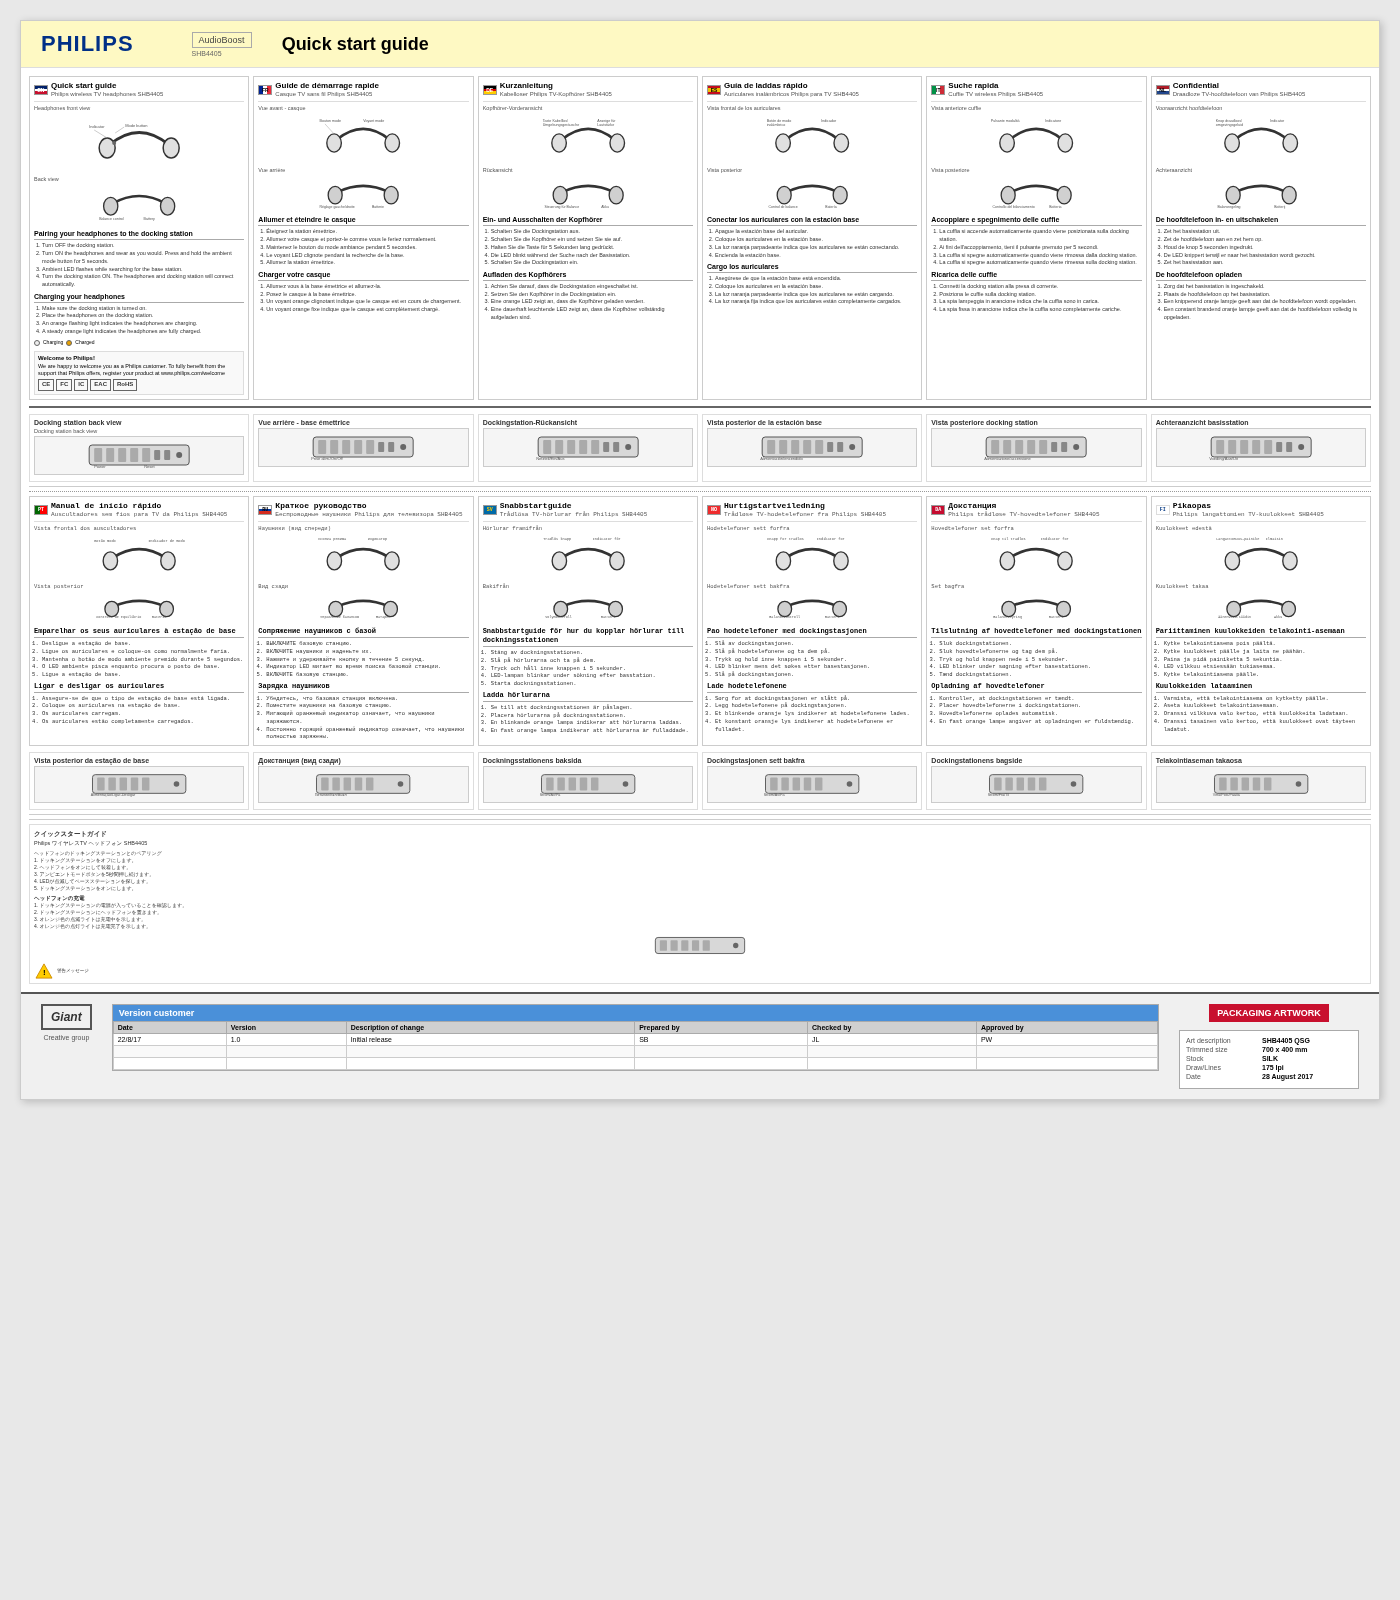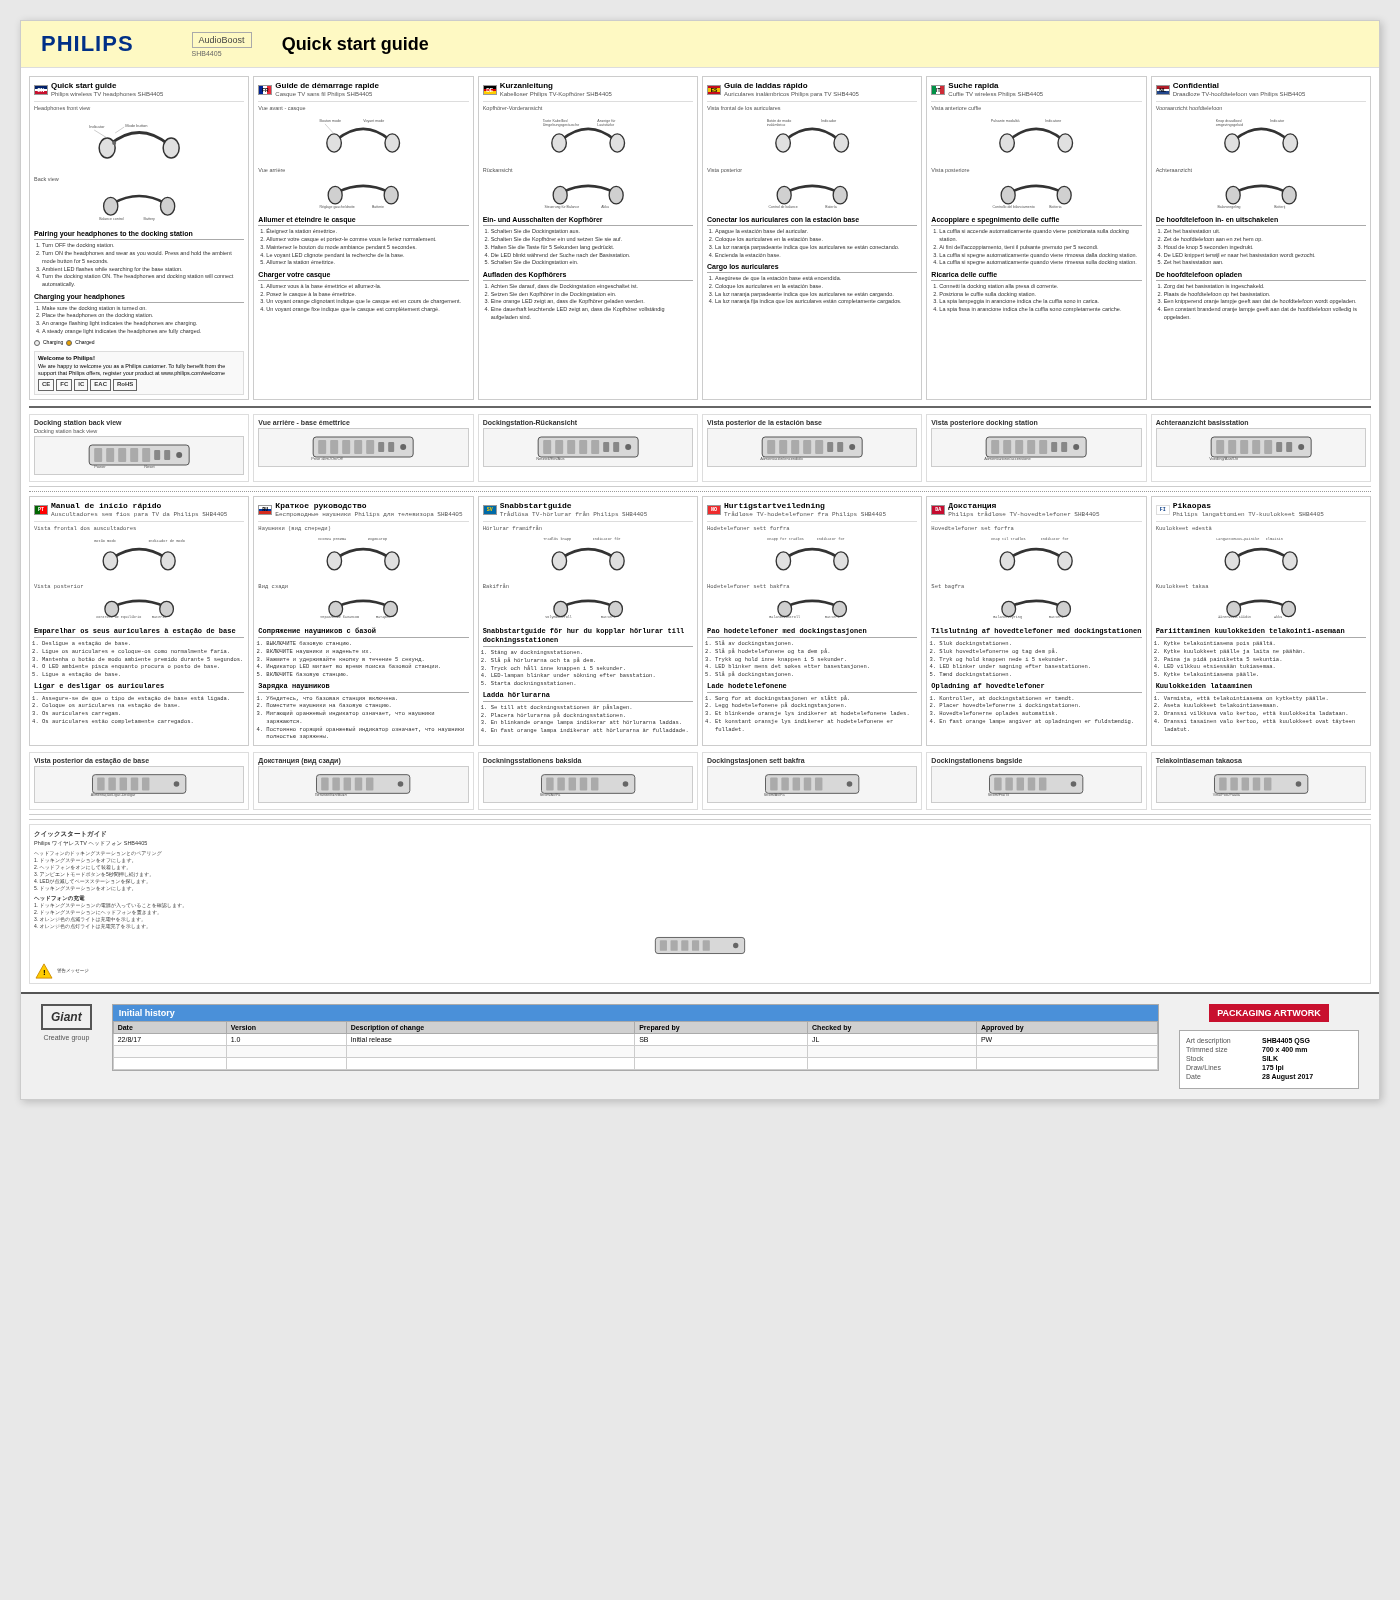--- a/index.html
+++ b/index.html
@@ -1108,21 +1108,21 @@
 
   <div class="footer-area">
 
     <div class="footer-logo">
       <div style="border:2px solid #555;padding:4px 8px;font-size:12px;font-weight:bold;font-style:italic;color:#333;">Giant</div>
       <div class="footer-logo-sub">Creative group</div>
     </div>
 
     <div style="flex:2;">
       <div class="version-history">
-        <div class="version-history-header">Initial history</div>
+        <div class="version-history-header">Version customer</div>
         <table class="version-table">
           <thead>
             <tr>
               <th>Date</th>
               <th>Version</th>
               <th>Description of change</th>
               <th>Prepared by</th>
               <th>Checked by</th>
               <th>Approved by</th>
             </tr>

